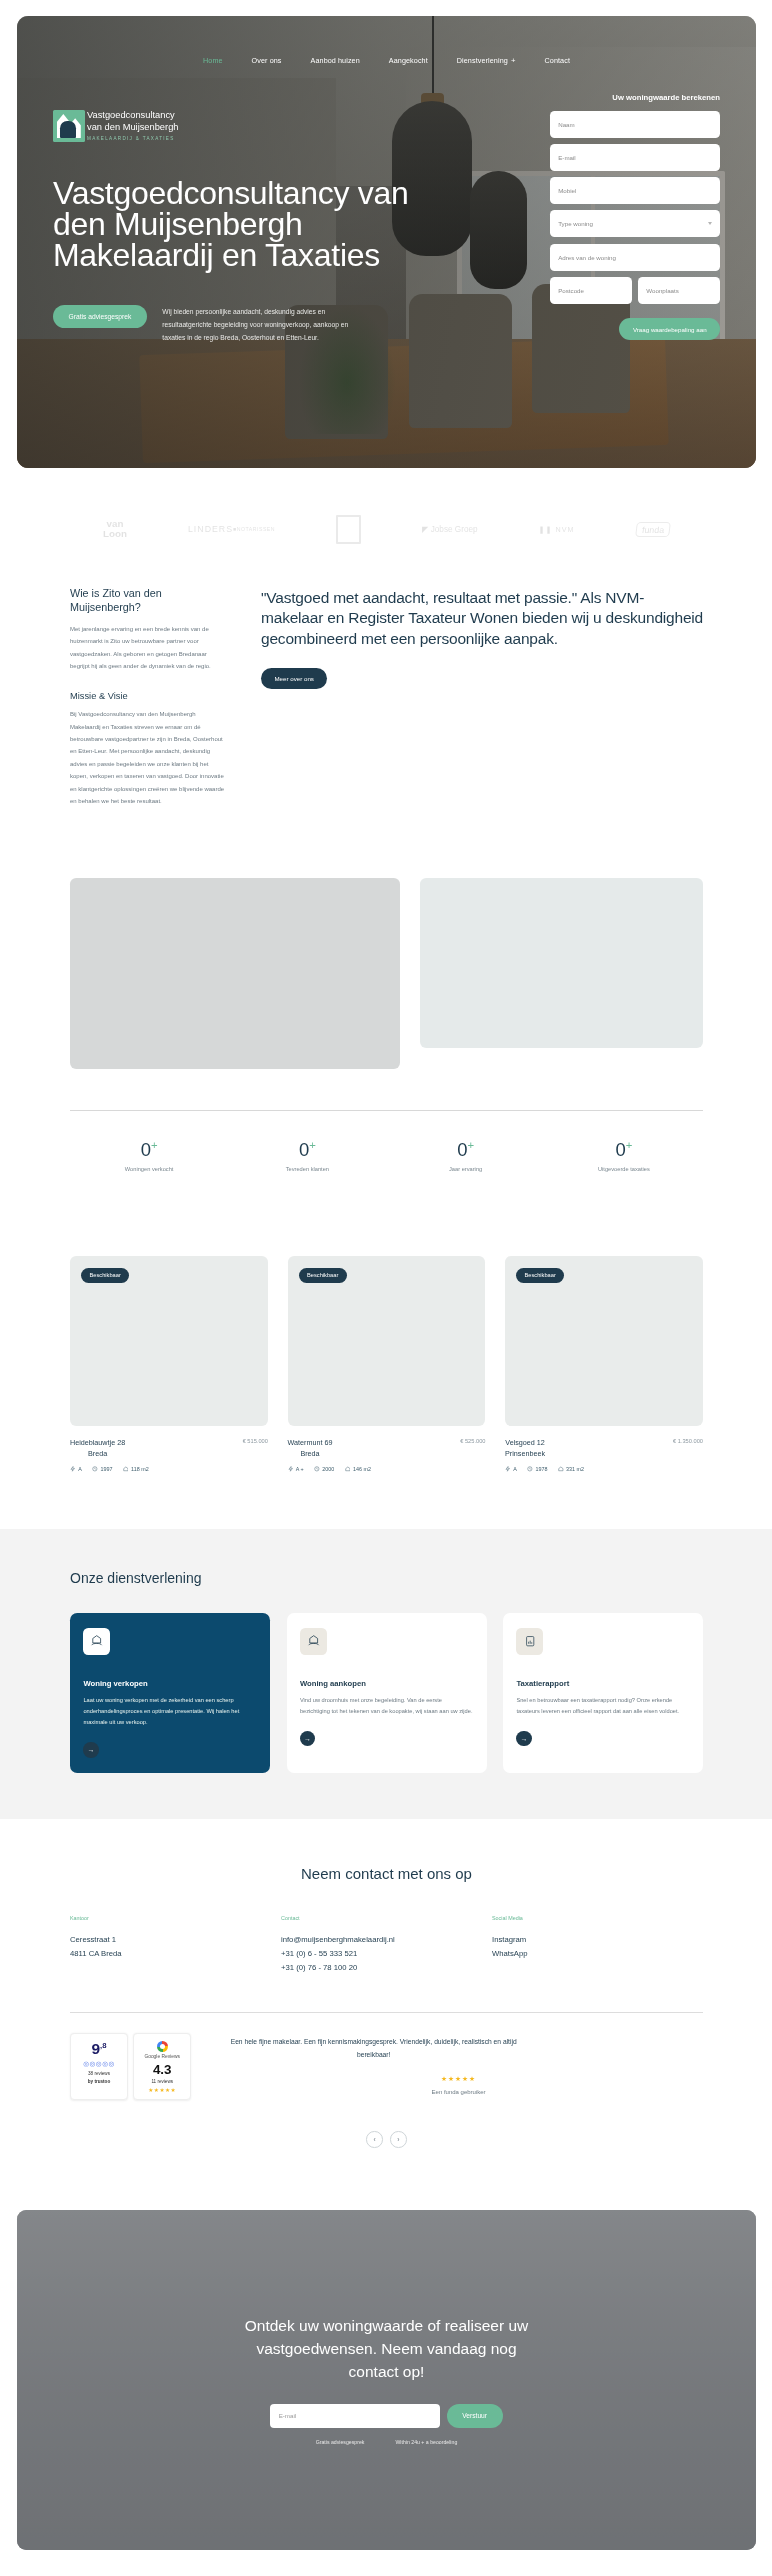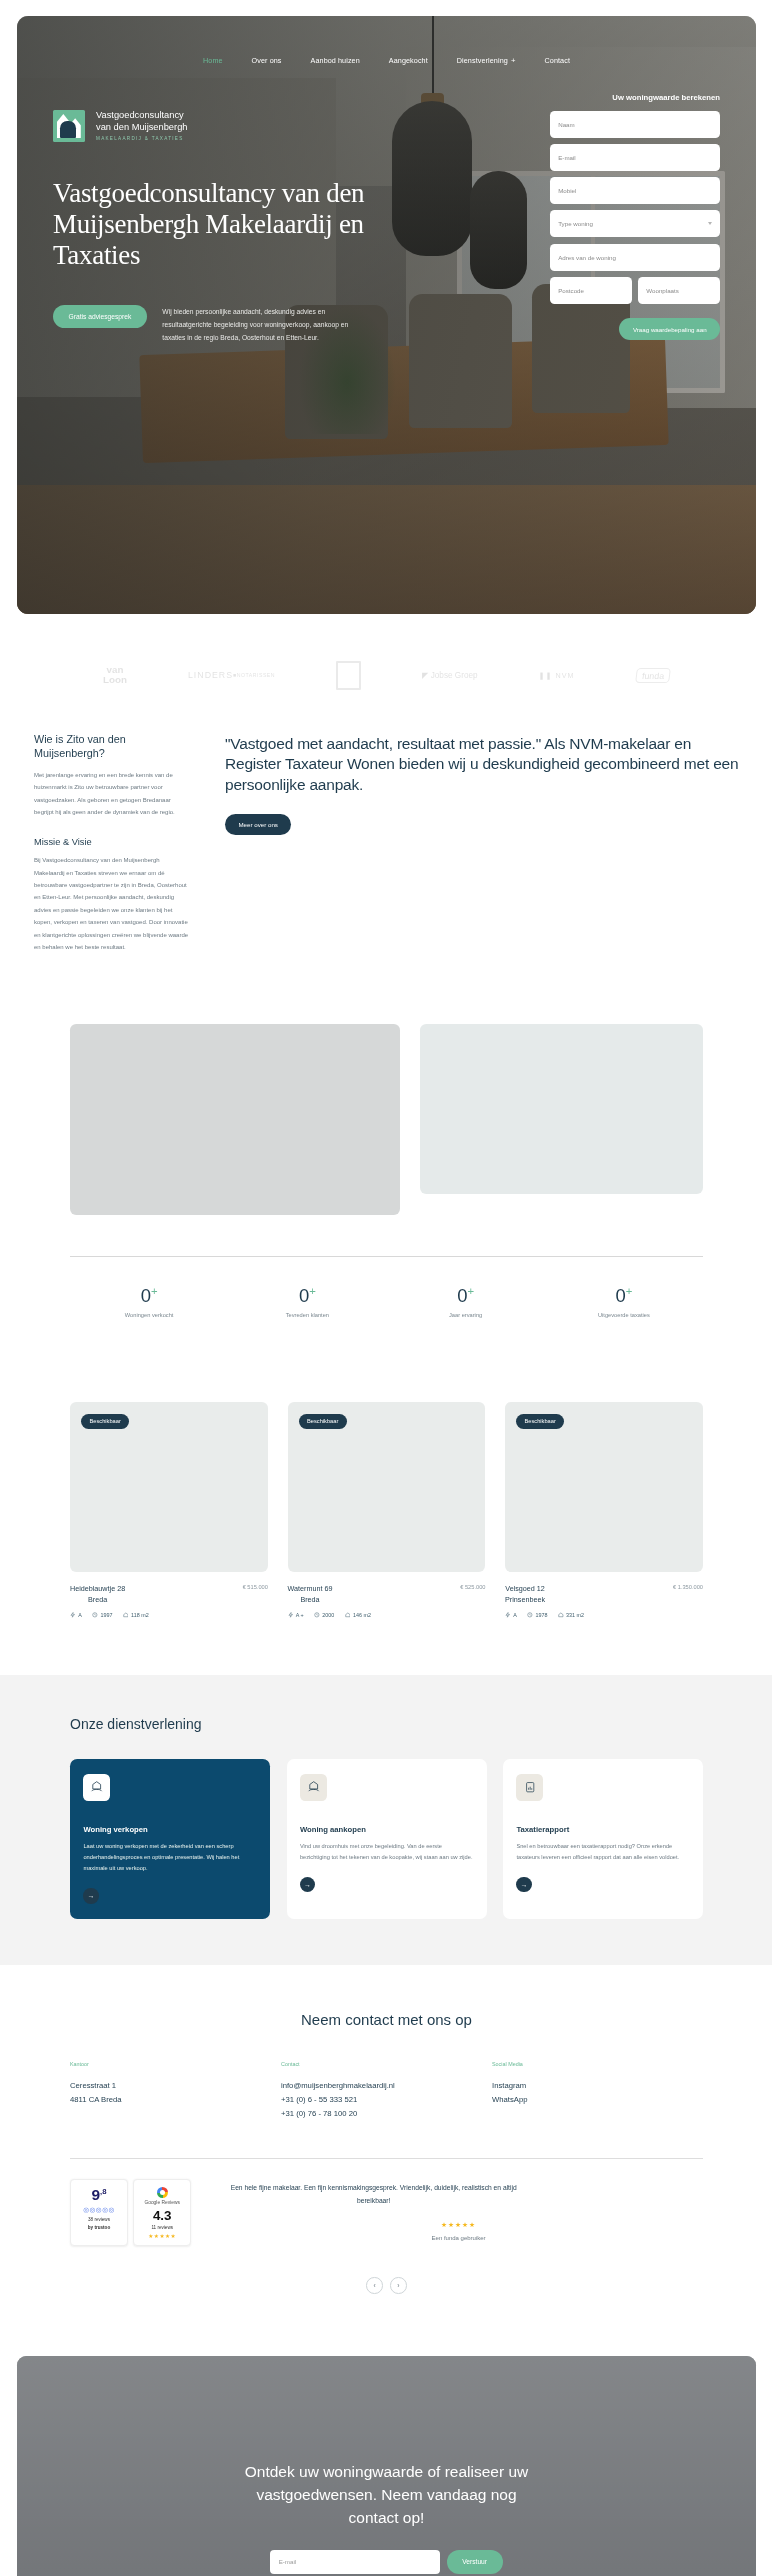--- a/index.html
+++ b/index.html
@@ -9,21 +9,21 @@
     background:#ffffff;
     color:#1f3b4d;
     -webkit-font-smoothing:antialiased;
   }
   .page { width:773px; position:relative; overflow:hidden; }
 
   
   .hero {
     position:relative;
     margin:15.5px 17px 0 17px;
-    height:598px;
+    height:452px;
     border-radius:11.3px;
     overflow:hidden;
     background:
       radial-gradient(ellipse at 20% 20%, rgba(255,255,255,.10), transparent 60%),
       linear-gradient(180deg,#8c8c88 0%,#7d7a74 35%,#6f6a62 60%,#5d564c 100%);
   }
   .hero-photo{ position:absolute; inset:0; }
   .hp-ceiling{position:absolute;left:0;top:0;width:100%;height:170px;background:linear-gradient(180deg,#b4b2ab,#a19e96);}
   .hp-wallL{position:absolute;left:0;top:62px;width:319px;height:319px;background:linear-gradient(160deg,#a9a69e,#918d84);}
   .hp-wallR{position:absolute;right:0;top:31px;width:350px;height:361px;background:linear-gradient(200deg,#b8b6af,#9a968d);}
@@ -40,29 +40,29 @@
   .hp-lamp2{position:absolute;left:453px;top:155px;width:57px;height:118px;background:linear-gradient(180deg,#3c3a36,#1d1c1a);border-radius:28px 28px 25px 25px;}
   .hp-plant{position:absolute;left:281px;top:289px;width:98px;height:129px;background:radial-gradient(ellipse at 50% 60%, #3f5a34, transparent 70%);}
   .hero-shade{position:absolute;inset:0;background:linear-gradient(100deg, rgba(40,42,40,.72) 0%, rgba(45,47,44,.55) 45%, rgba(40,42,40,.35) 100%);}
 
   .hero-inner{position:relative;z-index:4;padding:40px 36px 0 36px;}
   .nav{display:flex;justify-content:center;gap:29px;margin-bottom:45px;}
   .nav a{color:#ffffff;font-size:7.2px;letter-spacing:0.1px;text-decoration:none;display:flex;align-items:center;gap:3.1px;}
   .nav a.active{color:#6aba97;}
   .nav .plus{font-size:7.7px;}
 
-  .logo-row{display:flex;align-items:center;gap:11px;margin-bottom:36px;}
+  .logo-row{display:flex;align-items:center;gap:2px;margin-bottom:36px;}
   .logo-mark{width:32px;height:32px;background:#6aba97;border-radius:1.5px;position:relative;overflow:hidden;}
   .logo-mark .h1{position:absolute;left:3.6px;top:4.6px;width:13.4px;height:24px;background:#fff;clip-path:polygon(50% 0,100% 34%,100% 100%,0 100%,0 34%);}
   .logo-mark .h2{position:absolute;left:16.5px;top:8.8px;width:11.3px;height:19.6px;background:#fff;clip-path:polygon(50% 0,100% 36%,100% 100%,0 100%,0 36%);}
   .logo-mark .fig{position:absolute;left:7.2px;top:11.3px;width:15.5px;height:17.5px;background:#1f3b4d;border-radius:7.2px 7.2px 1px 1px;}
   .logo-text .l1{color:#fff;font-size:9.3px;line-height:11.3px;font-weight:400;}
   .logo-text .l2{color:#8fc9ae;font-size:4.6px;letter-spacing:1.3px;margin-top:2.6px;}
 
-  .hero-h1{color:#fff;font-size:27px;line-height:31px;font-weight:400;letter-spacing:-0.3px;max-width:371px;font-family:Liberation Serif, serif;}
+  .hero-h1{color:#fff;font-size:32px;line-height:31px;font-weight:400;letter-spacing:-0.3px;max-width:371px;}
   .hero-cta-row{display:flex;align-items:flex-start;gap:15.5px;margin-top:34px;}
   .btn-green{background:#6aba97;color:#fff;border:none;border-radius:15.5px;padding:8.2px 15.5px;font-size:6.7px;font-family:inherit;cursor:pointer;white-space:nowrap;}
   .hero-sub{color:#e9e9e7;font-size:6.7px;line-height:13.4px;max-width:206px;}
 
   
   .hero-form{position:absolute;right:36px;top:77px;width:170px;z-index:5;}
   .hero-form h3{color:#fff;font-size:7.7px;font-weight:700;text-align:right;margin-bottom:9.3px;}
   .hf-field{background:#fff;border-radius:4.6px;height:27px;display:flex;align-items:center;padding:0 8.2px;margin-bottom:6.2px;font-size:6.2px;color:#8b8b8b;position:relative;}
   .hf-field.select:after{content:"";position:absolute;right:8.2px;top:12px;border-left:2.6px solid transparent;border-right:2.6px solid transparent;border-top:3.1px solid #b5b5b5;}
   .hf-row{display:flex;gap:6.2px;}
@@ -76,21 +76,21 @@
   .ls-vanloon{font-weight:700;line-height:10.3px;text-align:center;font-size:9.8px;}
   .ls-linders{text-align:left;line-height:8.2px;}
   .ls-linders .a{font-size:8.8px;letter-spacing:1px;}
   .ls-linders .b{font-size:5.2px;letter-spacing:0.5px;}
   .ls-box{width:25px;height:29px;border:2.1px solid #888;border-radius:1px;}
   .ls-jobse{font-size:8.2px;}
   .ls-nvm{font-size:7.2px;letter-spacing:1px;}
   .ls-funda{border:1.5px solid #999;border-radius:4.1px;padding:1.5px 5.2px;font-size:8.8px;transform:skewX(-7deg);}
 
   
-  .about{display:flex;padding:0 34px;gap:36px;}
+  .about{display:flex;padding:0 70px;gap:36px;}
   .about-left{width:155px;}
   .about-left h2{font-size:10.8px;line-height:14px;font-weight:400;margin-bottom:9.3px;}
   .about-left p{font-size:6px;line-height:12.4px;color:#6e7b84;margin-bottom:18.5px;}
   .about-left h3{font-size:9.3px;font-weight:400;margin-bottom:7.2px;}
   .about-right{flex:1;padding-top:2.1px;}
   .quote{font-size:15.5px;line-height:20.6px;font-weight:400;letter-spacing:-0.2px;}
   .btn-dark{background:#1f3b4d;color:#fff;border:none;border-radius:13.4px;padding:7.2px 13.4px;font-size:6.2px;font-family:inherit;cursor:pointer;margin-top:18.5px;}
 
   
   .imgrow{display:flex;gap:19.6px;padding:52px 70px 0 70px;}

